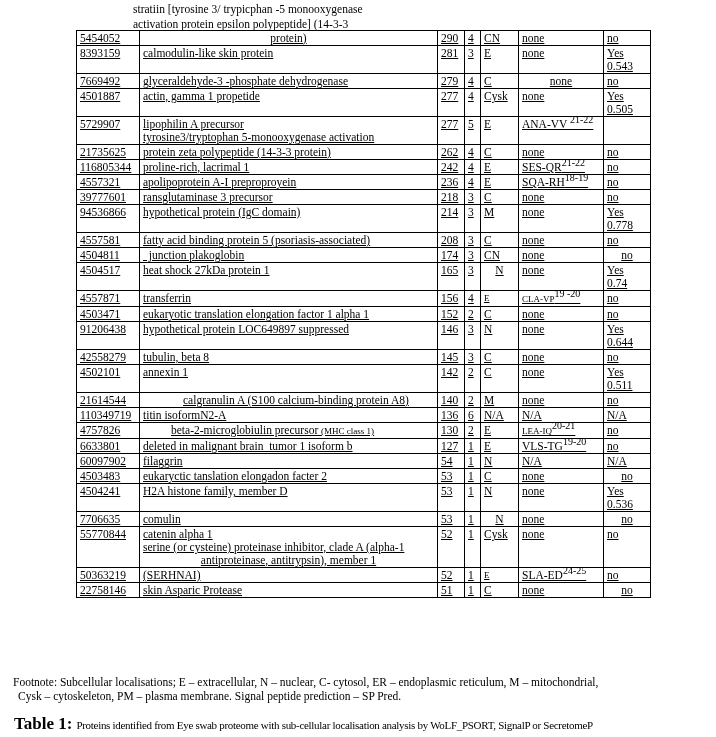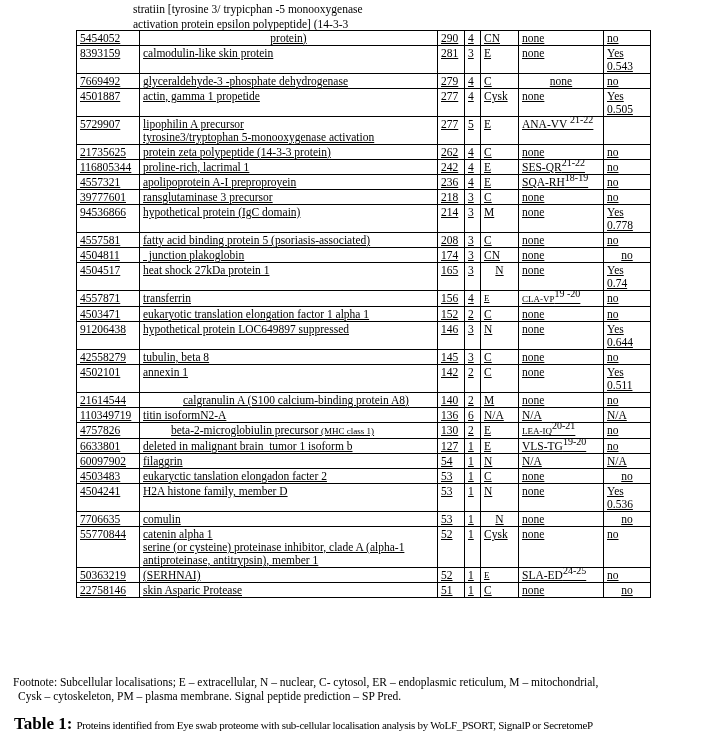--- a/index.html
+++ b/index.html
@@ -383,21 +383,21 @@
         <td><span style="white-space: pre;">none</span></td>
         <td class="center ">
           <div>no</div>
         </td>
       </tr>
       <tr>
         <td>55770844</td>
         <td>
           <div style="white-space: pre;">catenin alpha 1</div>
           <div style="white-space: pre;">serine (or cysteine) proteinase inhibitor, clade A (alpha-1</div>
-          <div style="white-space: pre;">antiproteinase, antitrypsin), member 1</div>
+          <div style="white-space: pre; text-align: center;">antiproteinase, antitrypsin), member 1</div>
         </td>
         <td>52</td>
         <td>1</td>
         <td>Cysk</td>
         <td><span style="white-space: pre;">none</span></td>
         <td>
           <div>no</div>
         </td>
       </tr>
       <tr>

